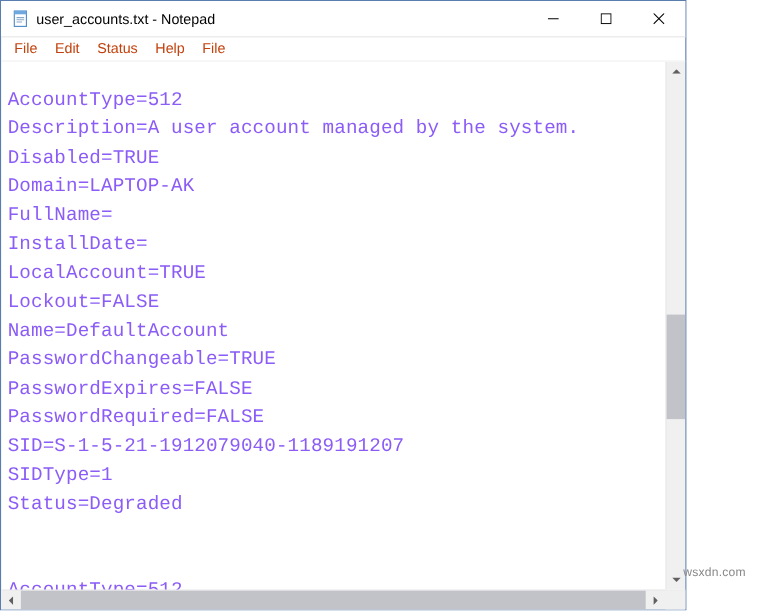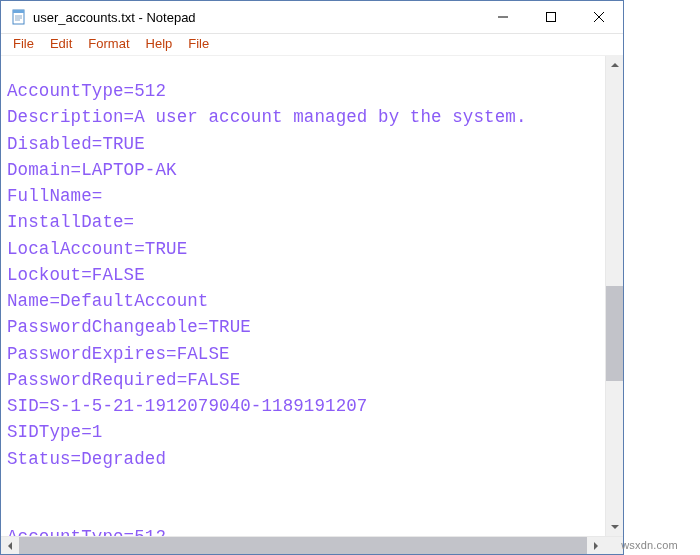--- a/index.html
+++ b/index.html
@@ -133,21 +133,21 @@
       top: 0;
       height: 100%;
       left: 0;
       right: 0;
       background: #c2c3c9;
       cursor: pointer;
     }
     .watermark {
       position: absolute;
       right: 22px;
-      bottom: 4px;
+      bottom: 28px;
       font-size: 11px;
       color: #888;
       font-family: Arial, sans-serif;
       letter-spacing: 0.2px;
     }
   </style>
 </head>
 <body>
 
 <div class="window">
@@ -178,21 +178,21 @@
             <line x1="0" y1="0" x2="10" y2="10" stroke="#000" stroke-width="1"></line>
             <line x1="10" y1="0" x2="0" y2="10" stroke="#000" stroke-width="1"></line>
           </svg>
       </div>
     </div>
   </div>
 
   <div class="menubar">
     <span class="menu-item">File</span>
     <span class="menu-item">Edit</span>
-    <span class="menu-item">Format</span>
+    <span class="menu-item">Status</span>
     <span class="menu-item">Help</span>
     <span class="menu-item">File</span>
   </div>
 
   <div class="content-area">
     <div class="text-content">AccountType=512
 Description=A user account managed by the system.
 Disabled=TRUE
 Domain=LAPTOP-AK
 FullName=

